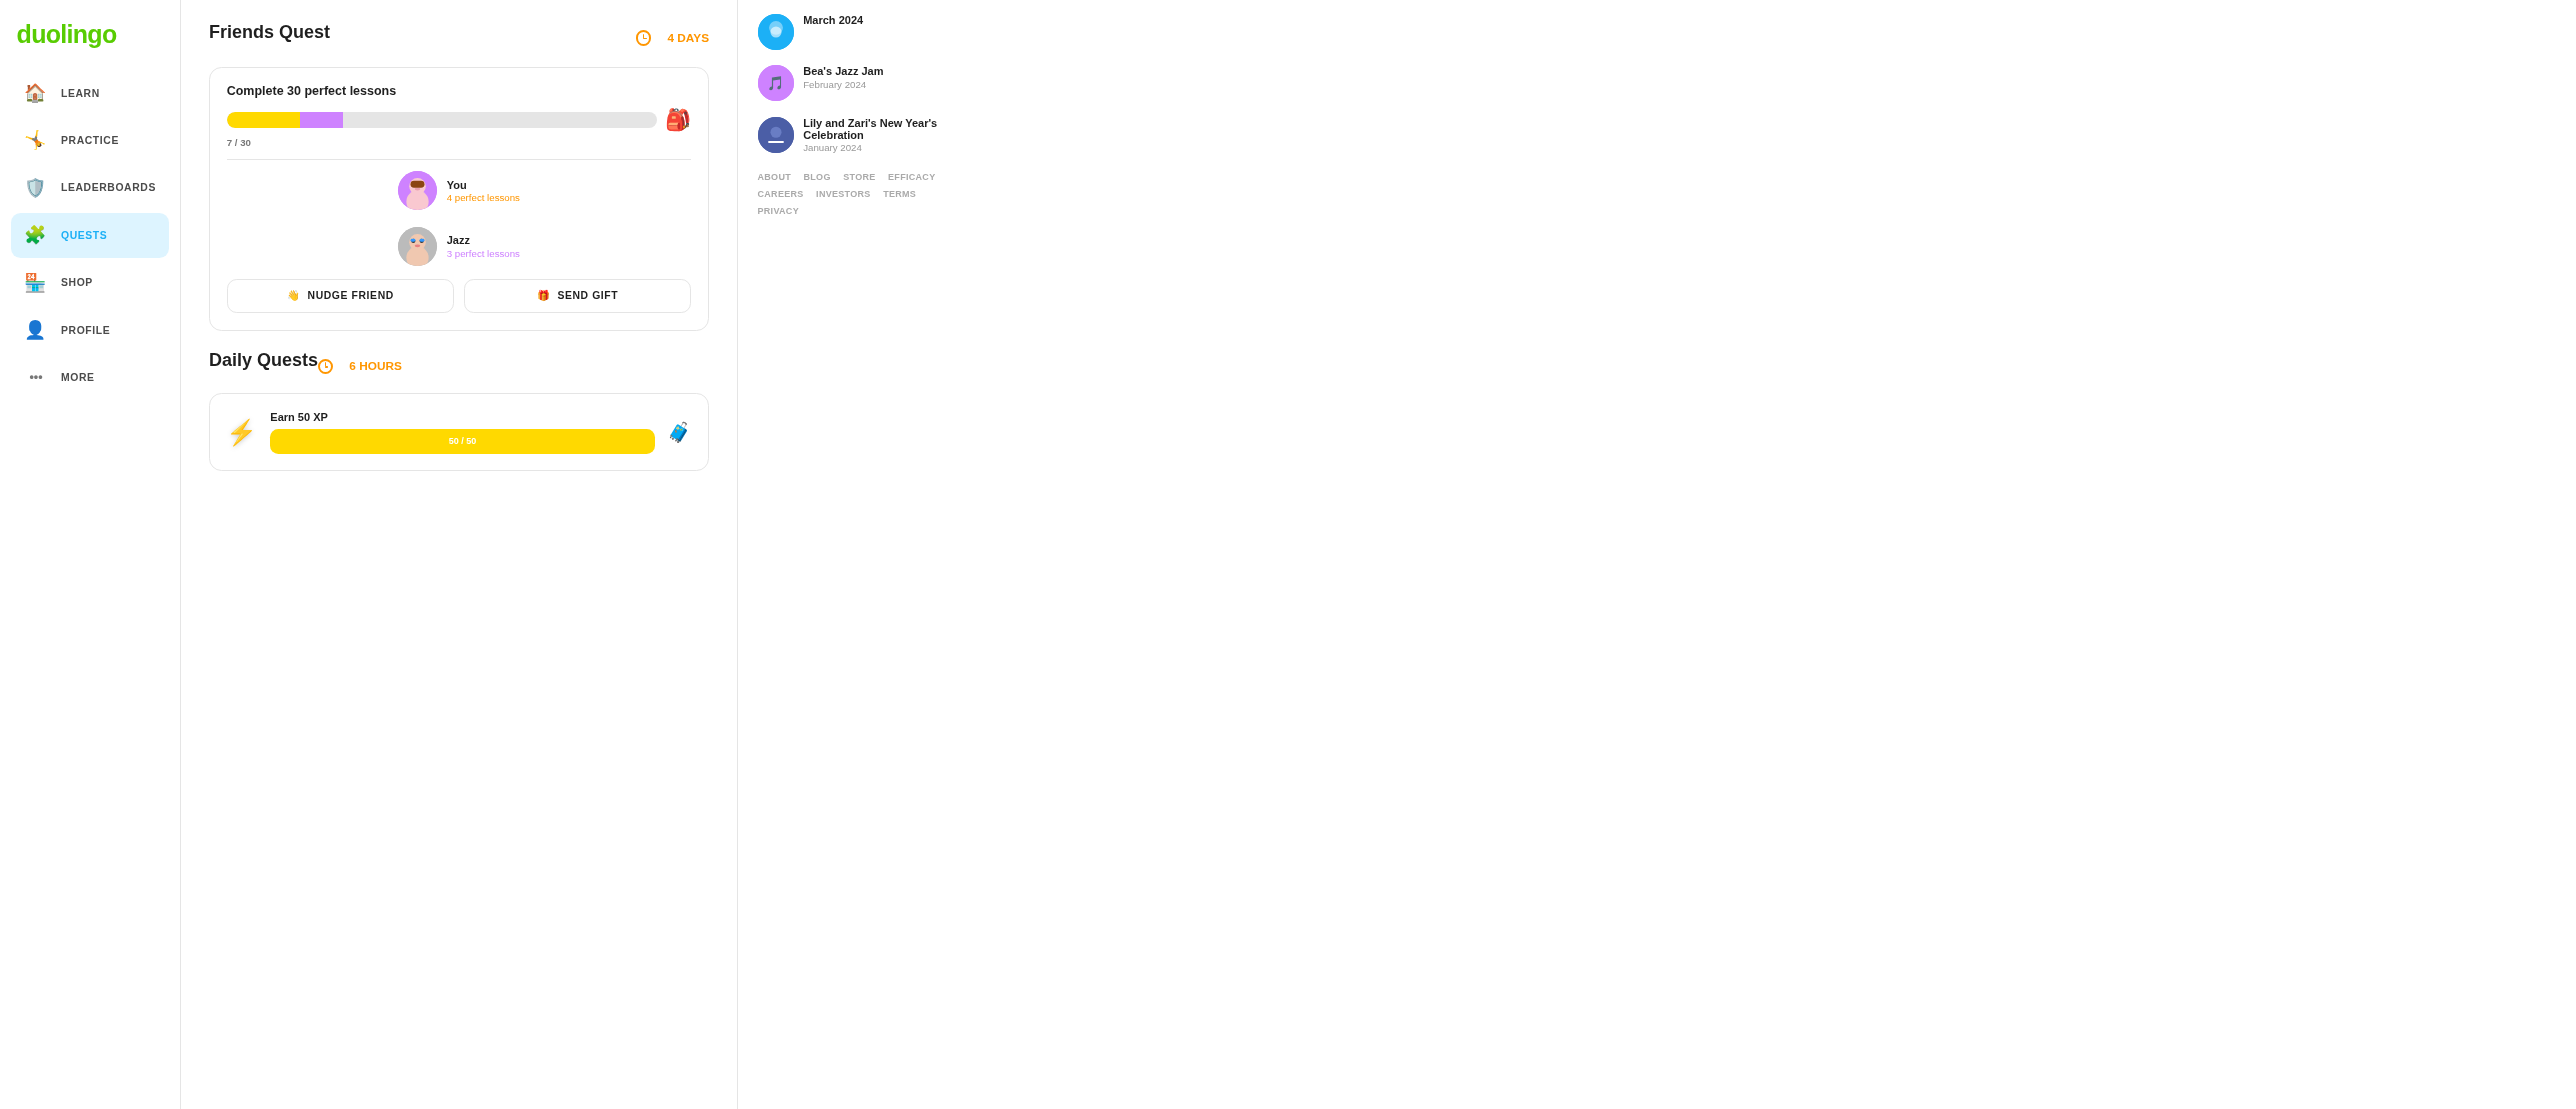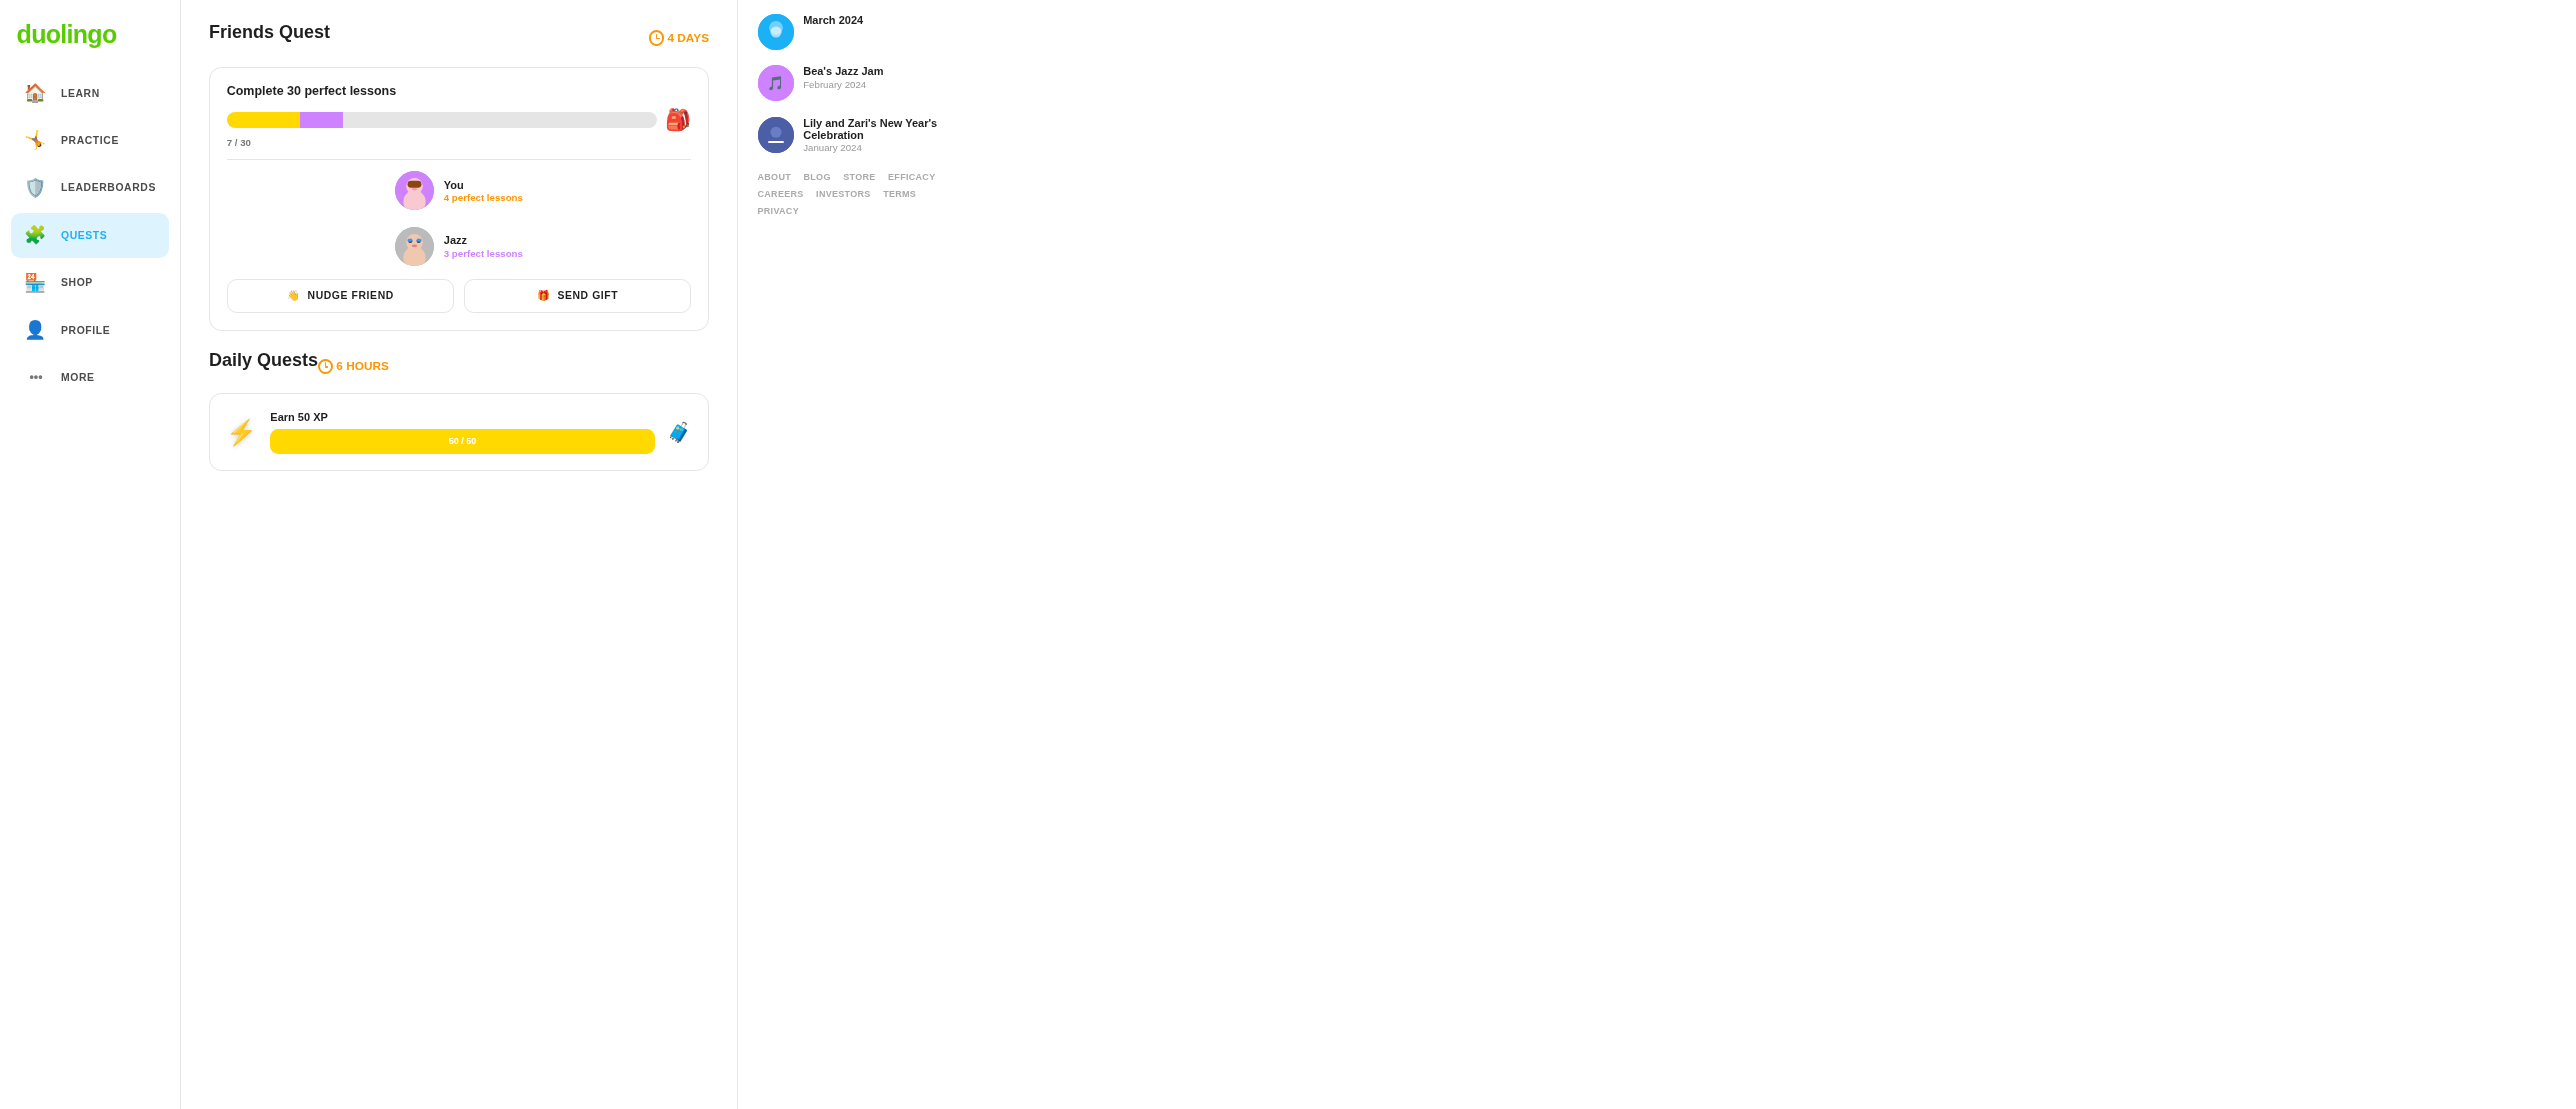--- a/index.html
+++ b/index.html
@@ -85,21 +85,21 @@
       font-size: 18px;
       font-weight: 900;
       color: #1f1f1f;
       margin-bottom: 11px;
     }
 
     
     .timer-badge {
       display: flex;
       align-items: center;
-      gap: 3px;
+      gap: 16px;
       color: #ff9600;
       font-size: 11.8px;
       font-weight: 800;
     }
     .timer-icon {
       width: 15.3px;
       height: 15.3px;
       border-radius: 50%;
       border: 2.1px solid #ff9600;
       display: flex;
@@ -231,21 +231,21 @@
       background: #bbb;
     }
     .player-info .player-name {
       font-size: 11px;
       font-weight: 800;
       color: #1f1f1f;
       margin-bottom: 1.4px;
     }
     .player-info .player-score {
       font-size: 9.7px;
-      font-weight: 700;
+      font-weight: 400;
     }
     .score-yellow { color: #ff9600; }
     .score-purple { color: #ce82ff; }
 
     
     .action-buttons {
       display: flex;
       gap: 9.7px;
     }
     .action-btn {

